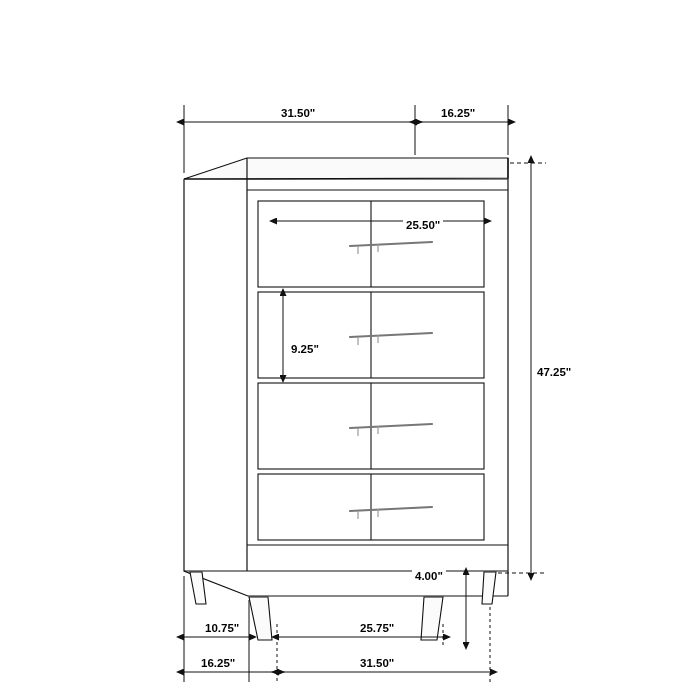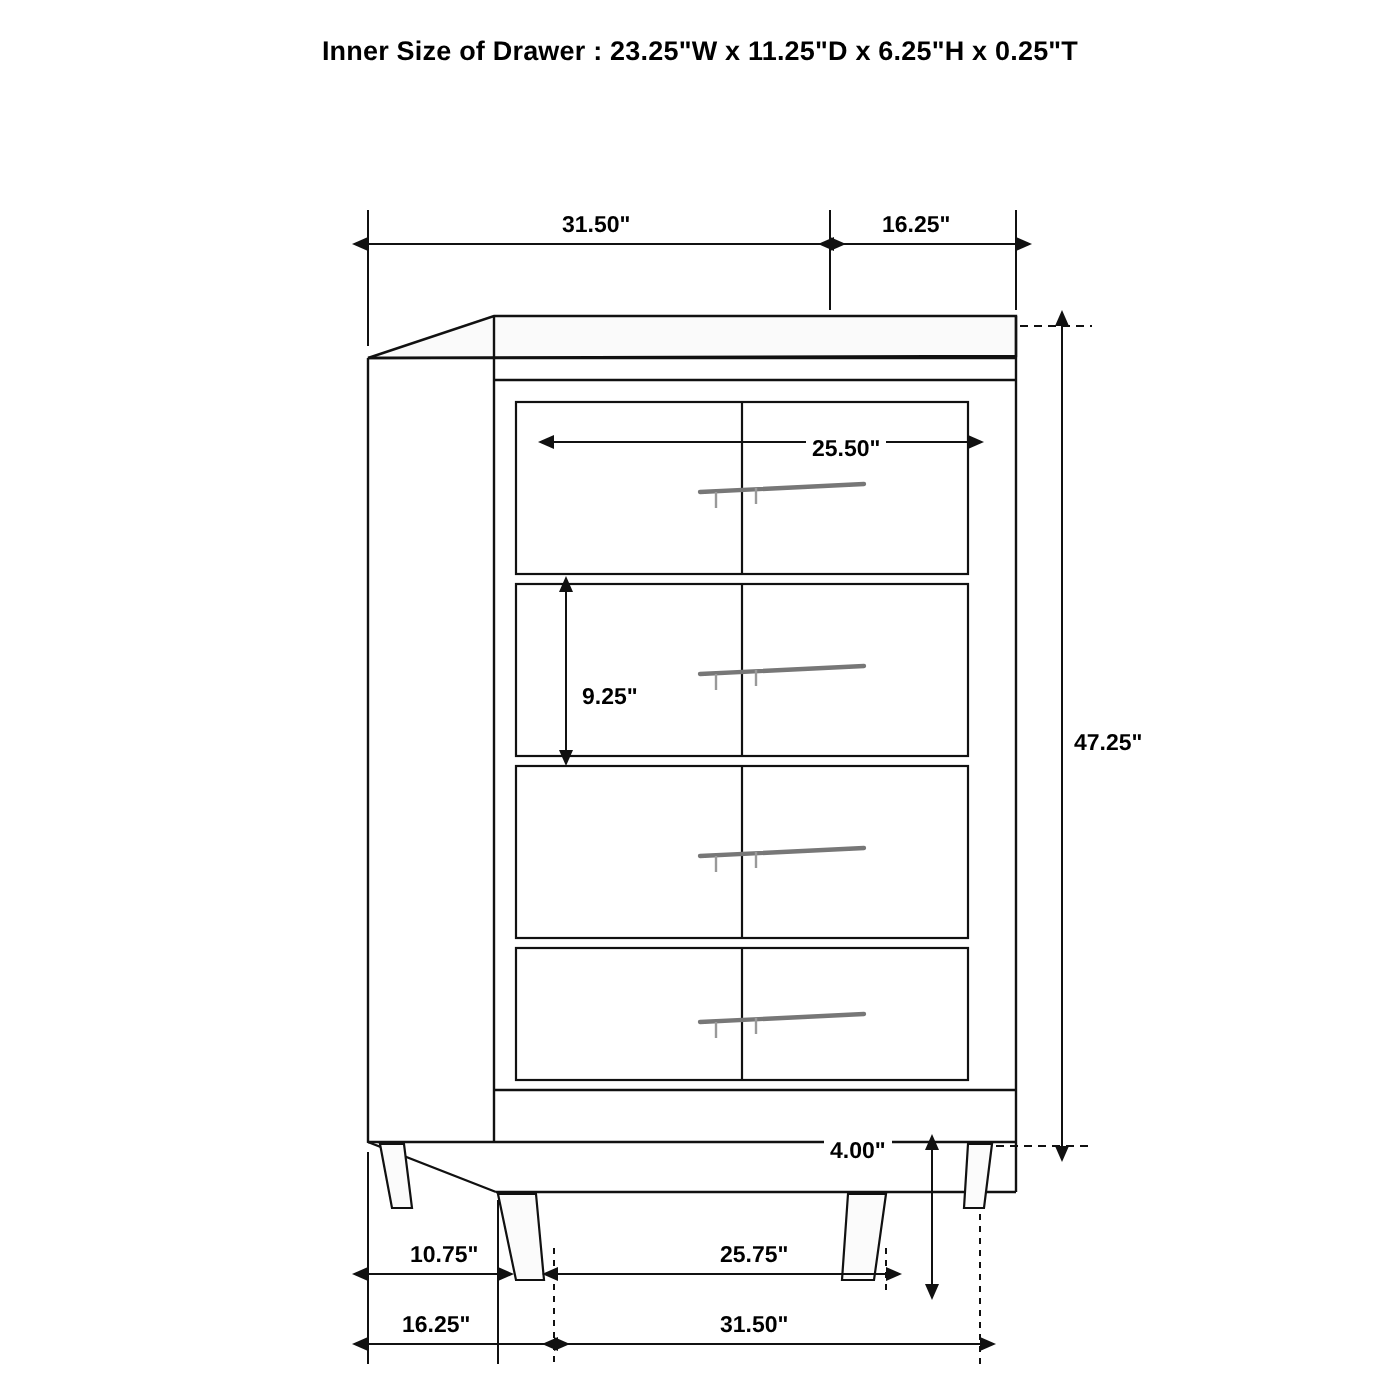--- a/index.html
+++ b/index.html
@@ -47,21 +47,20 @@
     padding: 0 3px;
     white-space: nowrap;
     line-height: 13px;
   }
 </style>
 </head>
 <body>
 
 <div id="stage">
 
-  <div class="title">Inner Size of Drawer : 23.25"W x 11.25"D x 6.25"H x 0.25"T</div>
 
   <svg class="diagram" viewBox="0 0 700 700">
     <defs>
       <marker id="arrowStart" markerWidth="9" markerHeight="7" refX="8" refY="3.5" orient="auto" markerUnits="userSpaceOnUse">
         <path d="M8,0 L0,3.5 L8,7 z" fill="#111"></path>
       </marker>
       <marker id="arrowEnd" markerWidth="9" markerHeight="7" refX="1" refY="3.5" orient="auto" markerUnits="userSpaceOnUse">
         <path d="M1,0 L9,3.5 L1,7 z" fill="#111"></path>
       </marker>
     </defs>

